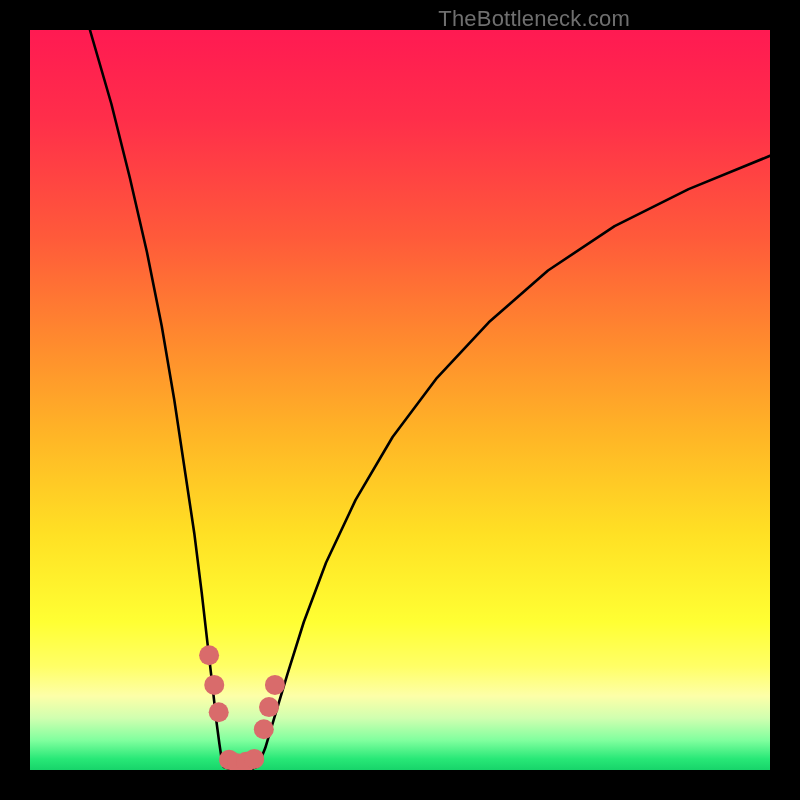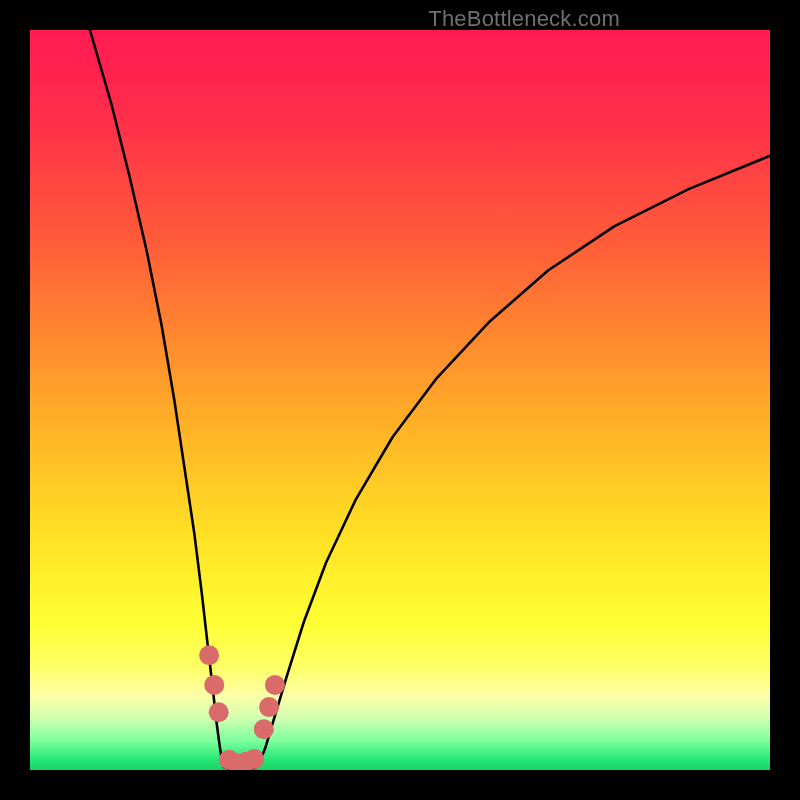--- a/index.html
+++ b/index.html
@@ -11,20 +11,21 @@
     background: #000;
     font-family: Arial, Helvetica, sans-serif;
   }
   .frame {
     position: absolute;
     left: 0;
     top: 0;
     width: 632px;
     height: 800px;
     background: #000;
+    padding-left: 10px;
   }
   .plot {
     position: absolute;
     left: 30px;
     top: 30px;
     width: 740px;
     height: 740px;
     overflow: hidden;
   }
   .gradient {

